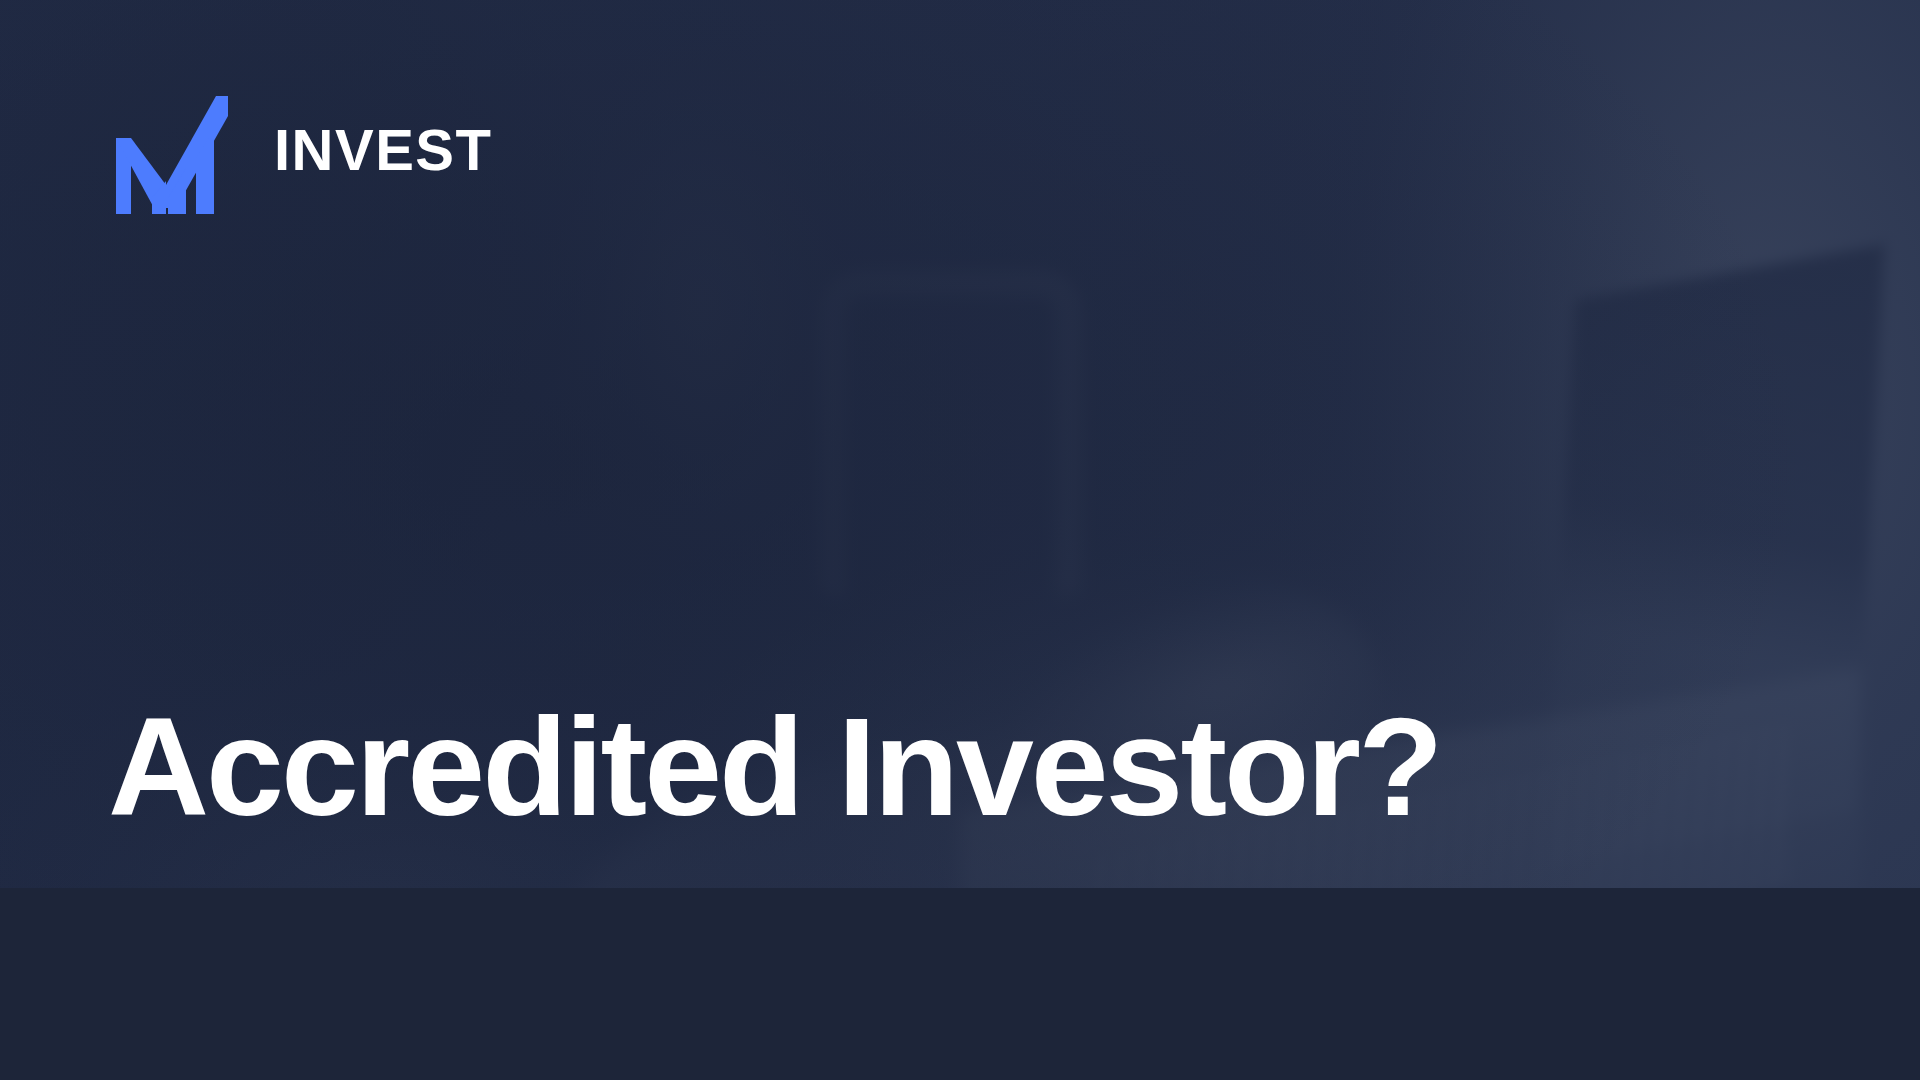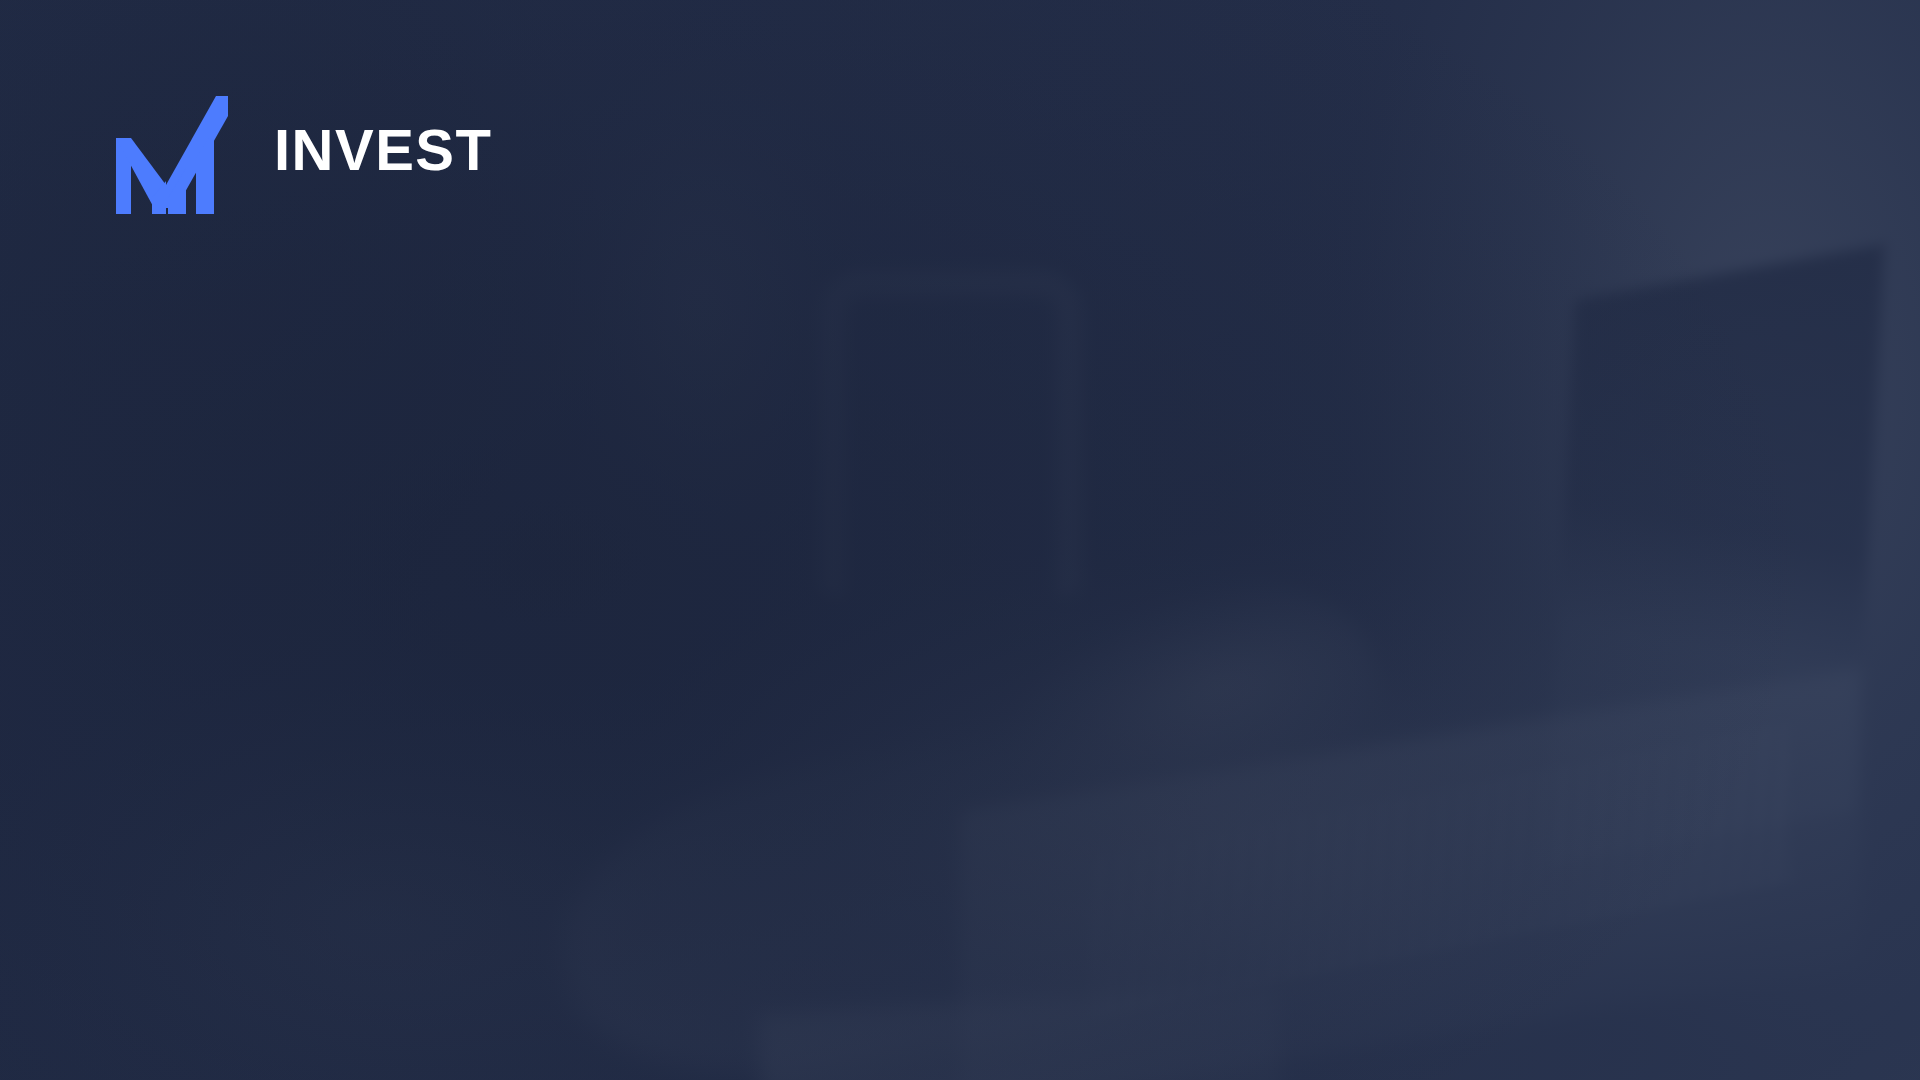--- a/index.html
+++ b/index.html
@@ -8,21 +8,21 @@
     padding: 0;
     background: #1d2539;
   }
   body {
     font-family: "Liberation Sans", sans-serif;
   }
 
   .hero {
     position: relative;
     width: 1920px;
-    height: 1080px;
+    height: 888px;
     overflow: hidden;
     background: #be185d;
   }
 
   
   .photo-layer {
     position: absolute;
     inset: 0;
     overflow: hidden;
   }
@@ -234,15 +234,16 @@
       <polygon fill="#4D7CFE" points="64,128 64,112 82,82 82,128"></polygon>
 
       <polygon fill="#4D7CFE" points="92,128 92,72 110,44 110,128"></polygon>
     </svg>
     <div class="logo-wordmark">
       <span class="logo-word-line">INVEST</span>
     </div>
   </div>
 
   <h1 class="headline">
+    <span class="headline-line">Accredited Investor?</span>
   </h1>
 
 </div>
 
 </body></html>

